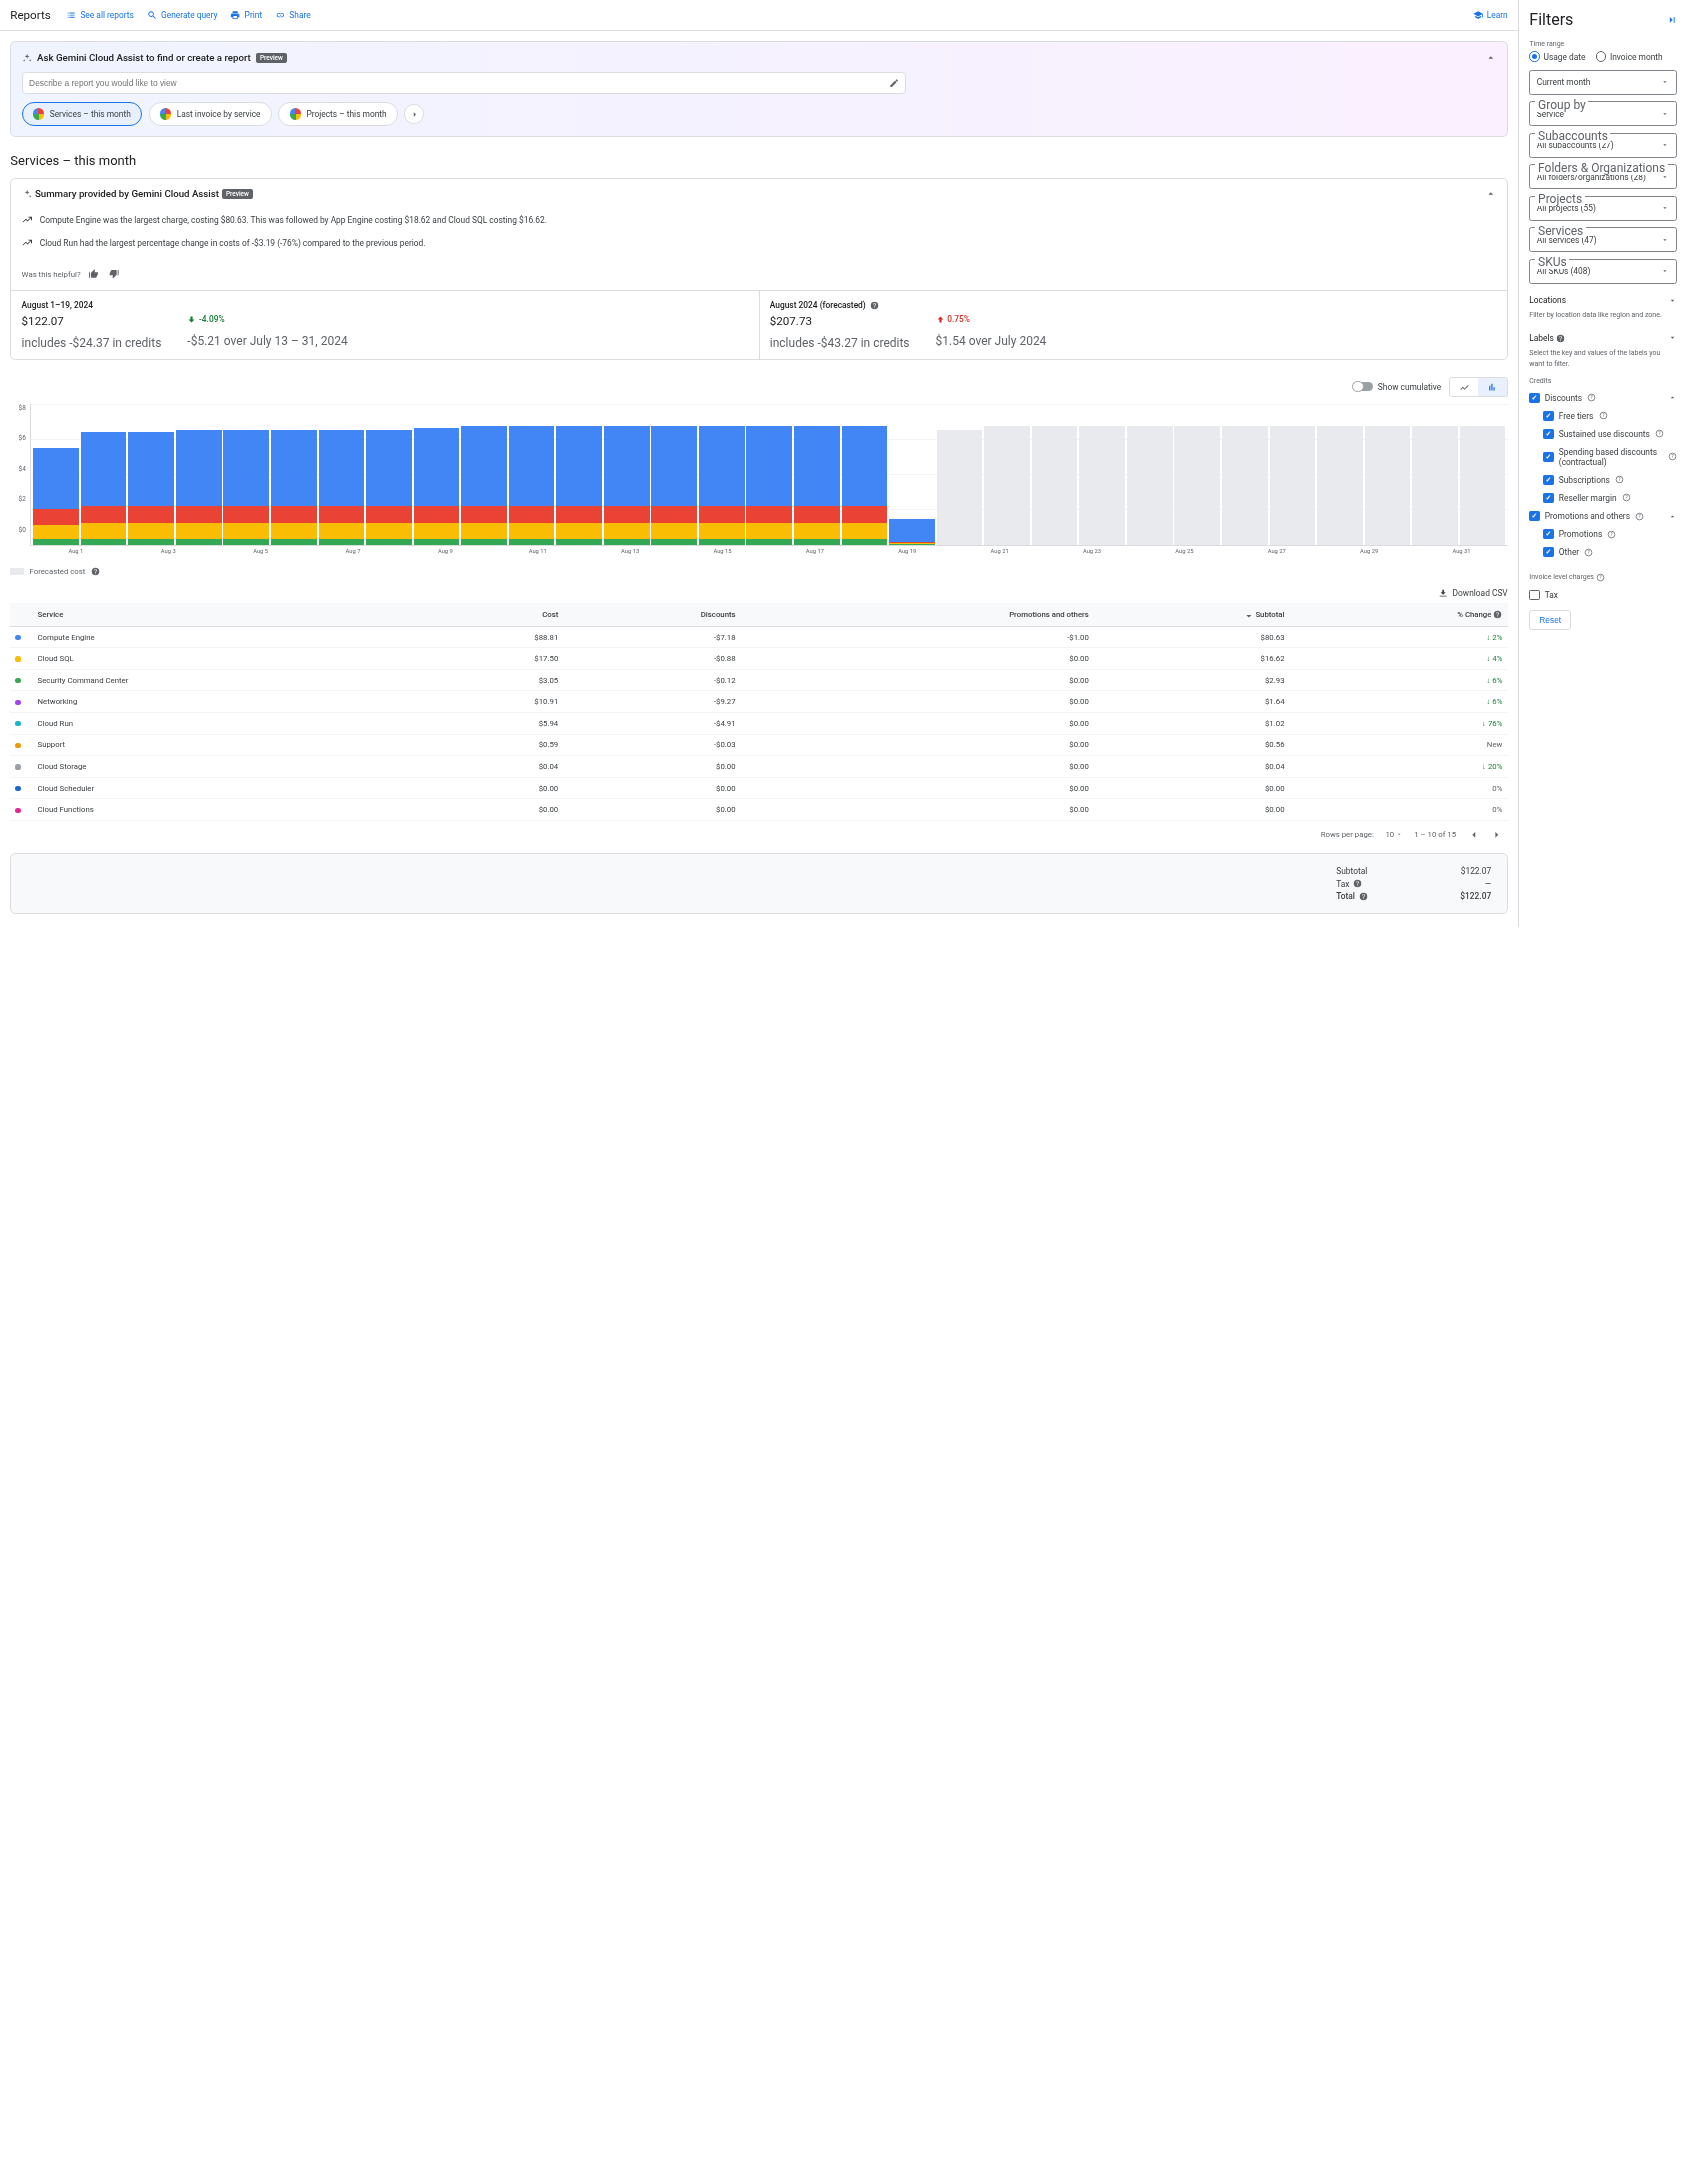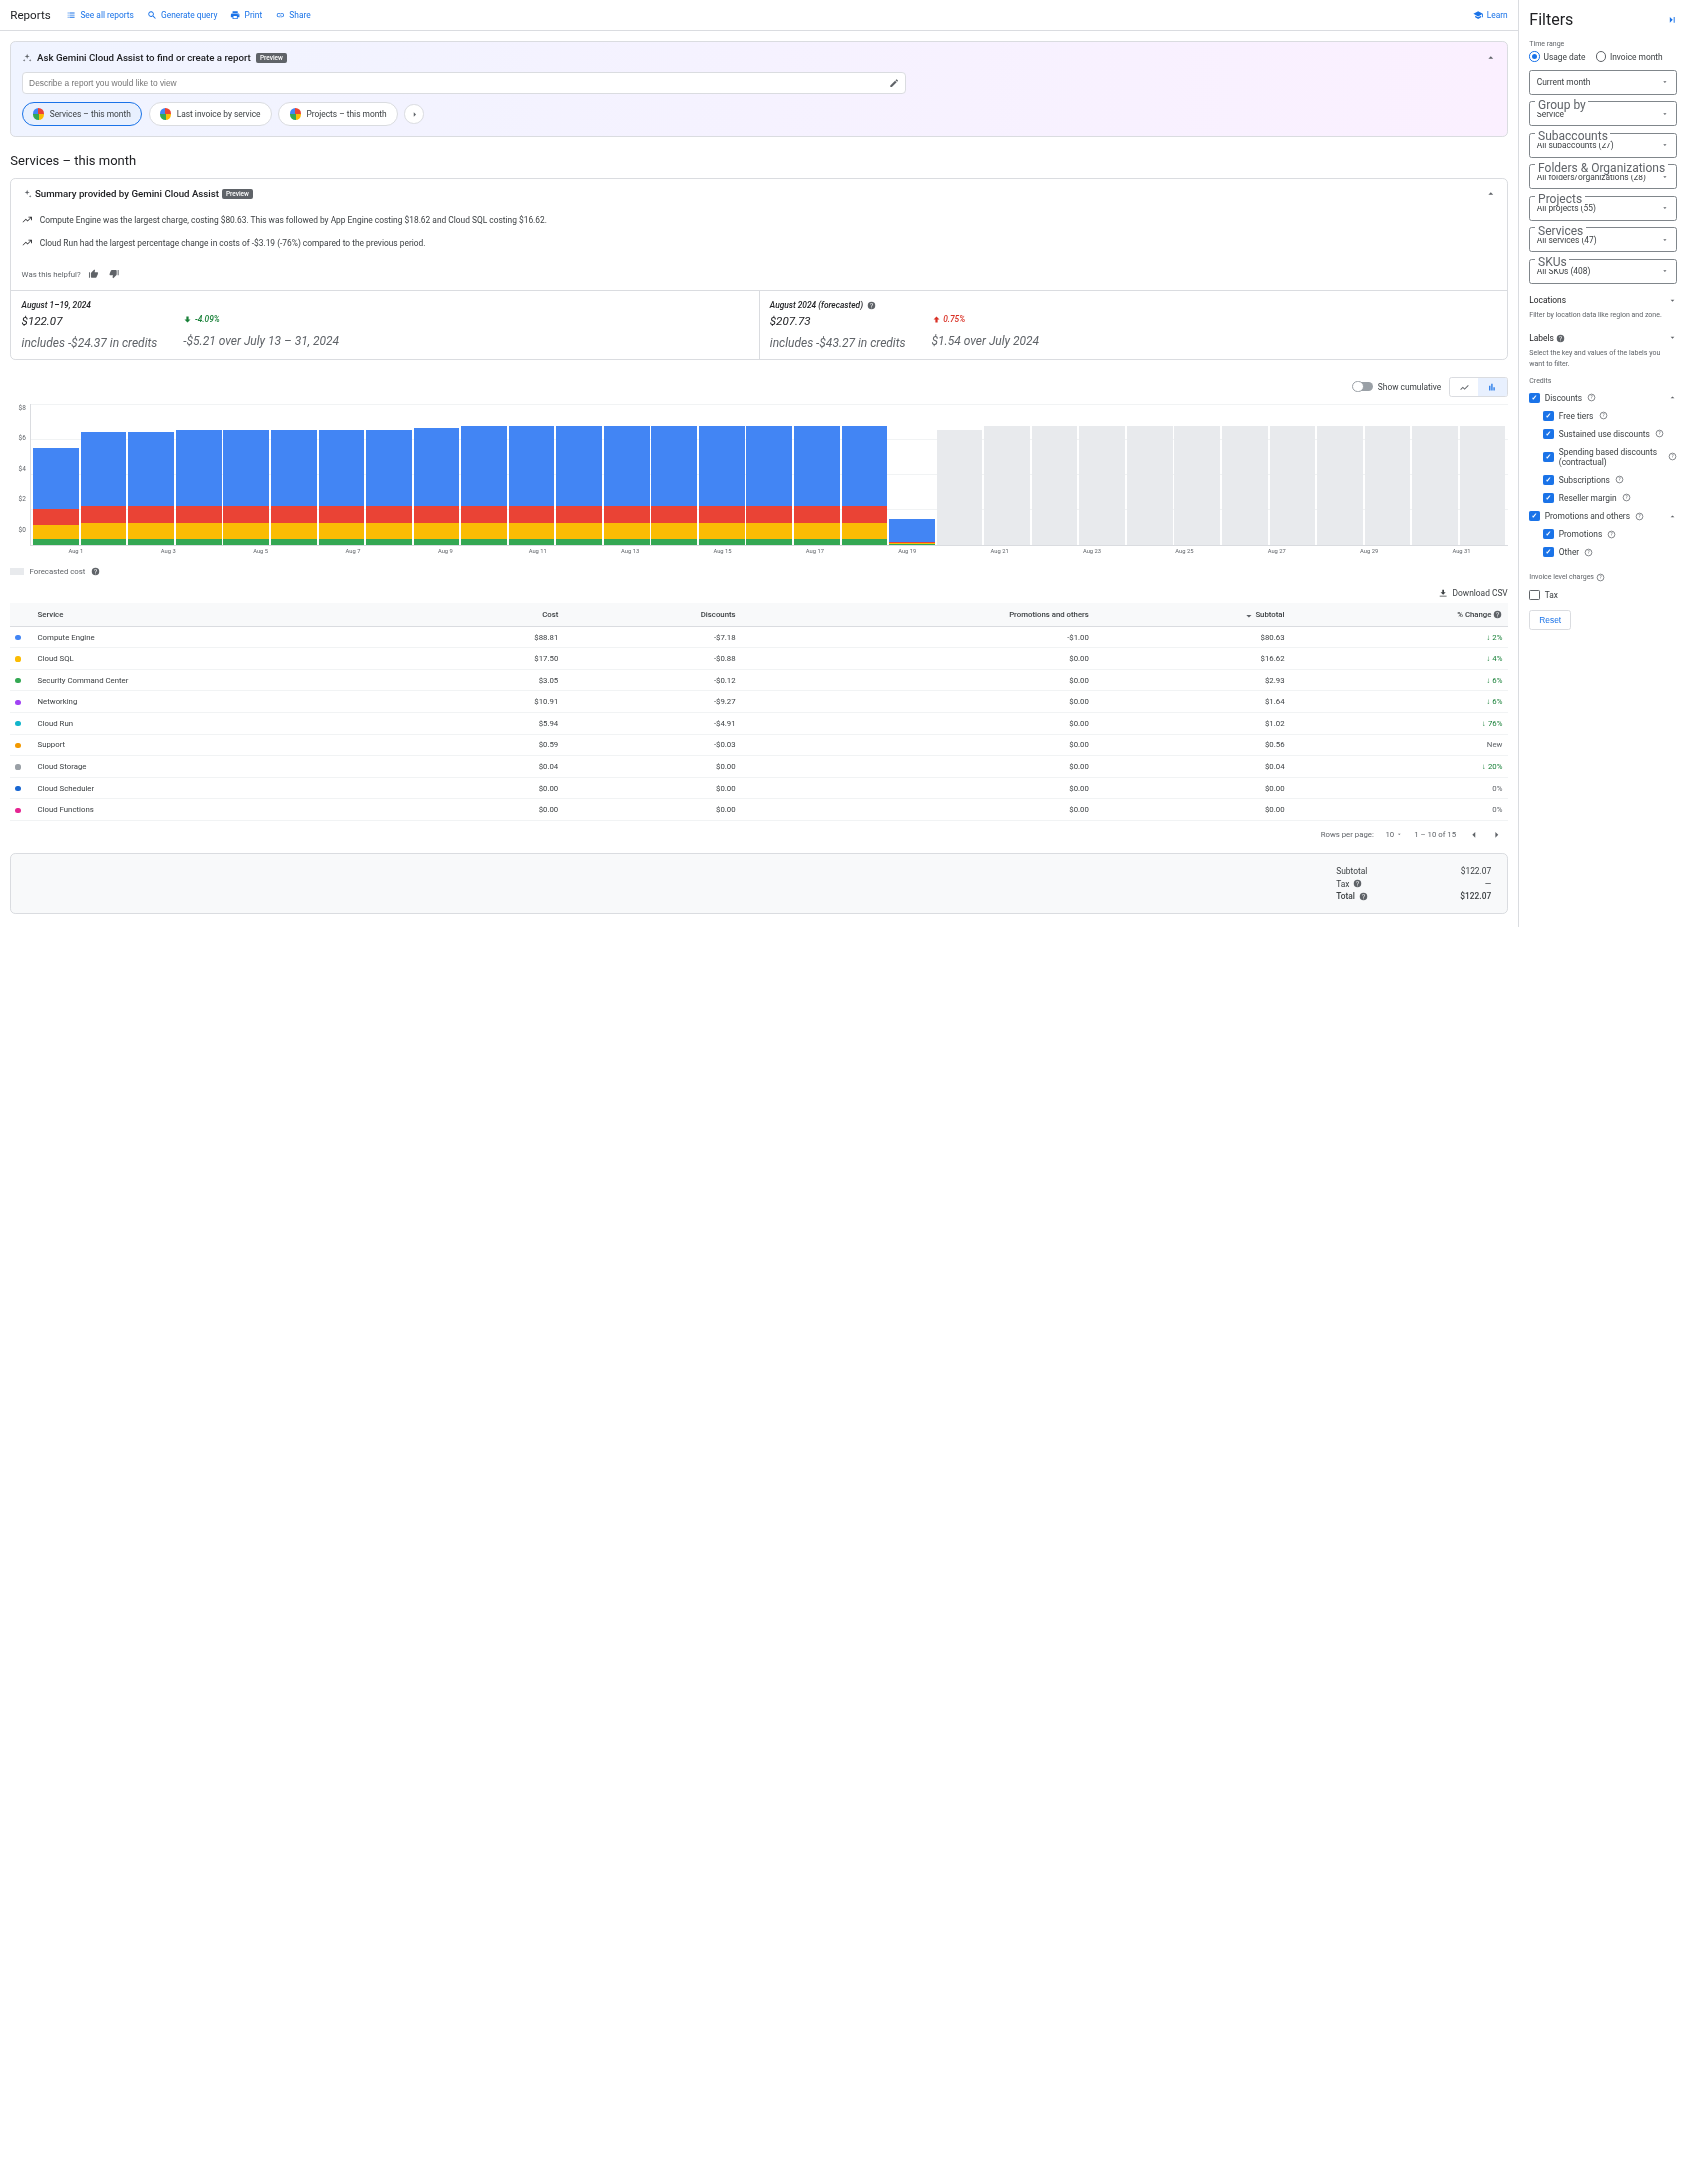--- a/index.html
+++ b/index.html
@@ -34,21 +34,21 @@
 
 .card { margin: 0 10.3px 10.3px; border: 0.6px solid #dadce0; border-radius: 5.2px; }
 .summary-head { display: flex; align-items: center; gap: 3px; padding: 9px 10.3px; }
 .summary-body { padding: 0 10.3px 7.8px; }
 .summary-row { display: flex; gap: 7.8px; padding: 5.2px 0; font-size: 8.4px; color: #3c4043; line-height: 1.5; }
 .trend-icon { flex-shrink: 0; margin-top: 1.3px; }
 .helpful { display: flex; align-items: center; gap: 7.8px; padding: 5.2px 10.3px 9px; border-bottom: 0.6px solid #dadce0; font-size: 7.8px; color: #5f6368; }
 .thumb-btn svg { width: 11.6px; height: 11.6px; fill: #5f6368; cursor: pointer; }
 
 
-.metrics { display: flex; font-style: italic; }
+.metrics { display: flex; }
 .metric-block { flex: 1; padding: 9px 10.3px; }
 .metric-block + .metric-block { border-left: 0.6px solid #dadce0; }
 .metric-title { font-size: 8.4px; font-weight: 500; color: #202124; display: flex; align-items: center; gap: 3.9px; }
 .metric-row2 { display: flex; gap: 26px; margin-top: 3.9px; }
 .metric-val { font-size: 11.6px; color: #202124; }
 .metric-sub { font-size: 12px; color: #5f6368; margin-top: 8px; }
 .pct-down { color: #188038; font-weight: 500; display: inline-flex; align-items: center; gap: 2.6px; }
 .pct-up { color: #d93025; font-weight: 500; display: inline-flex; align-items: center; gap: 2.6px; }
 
 

